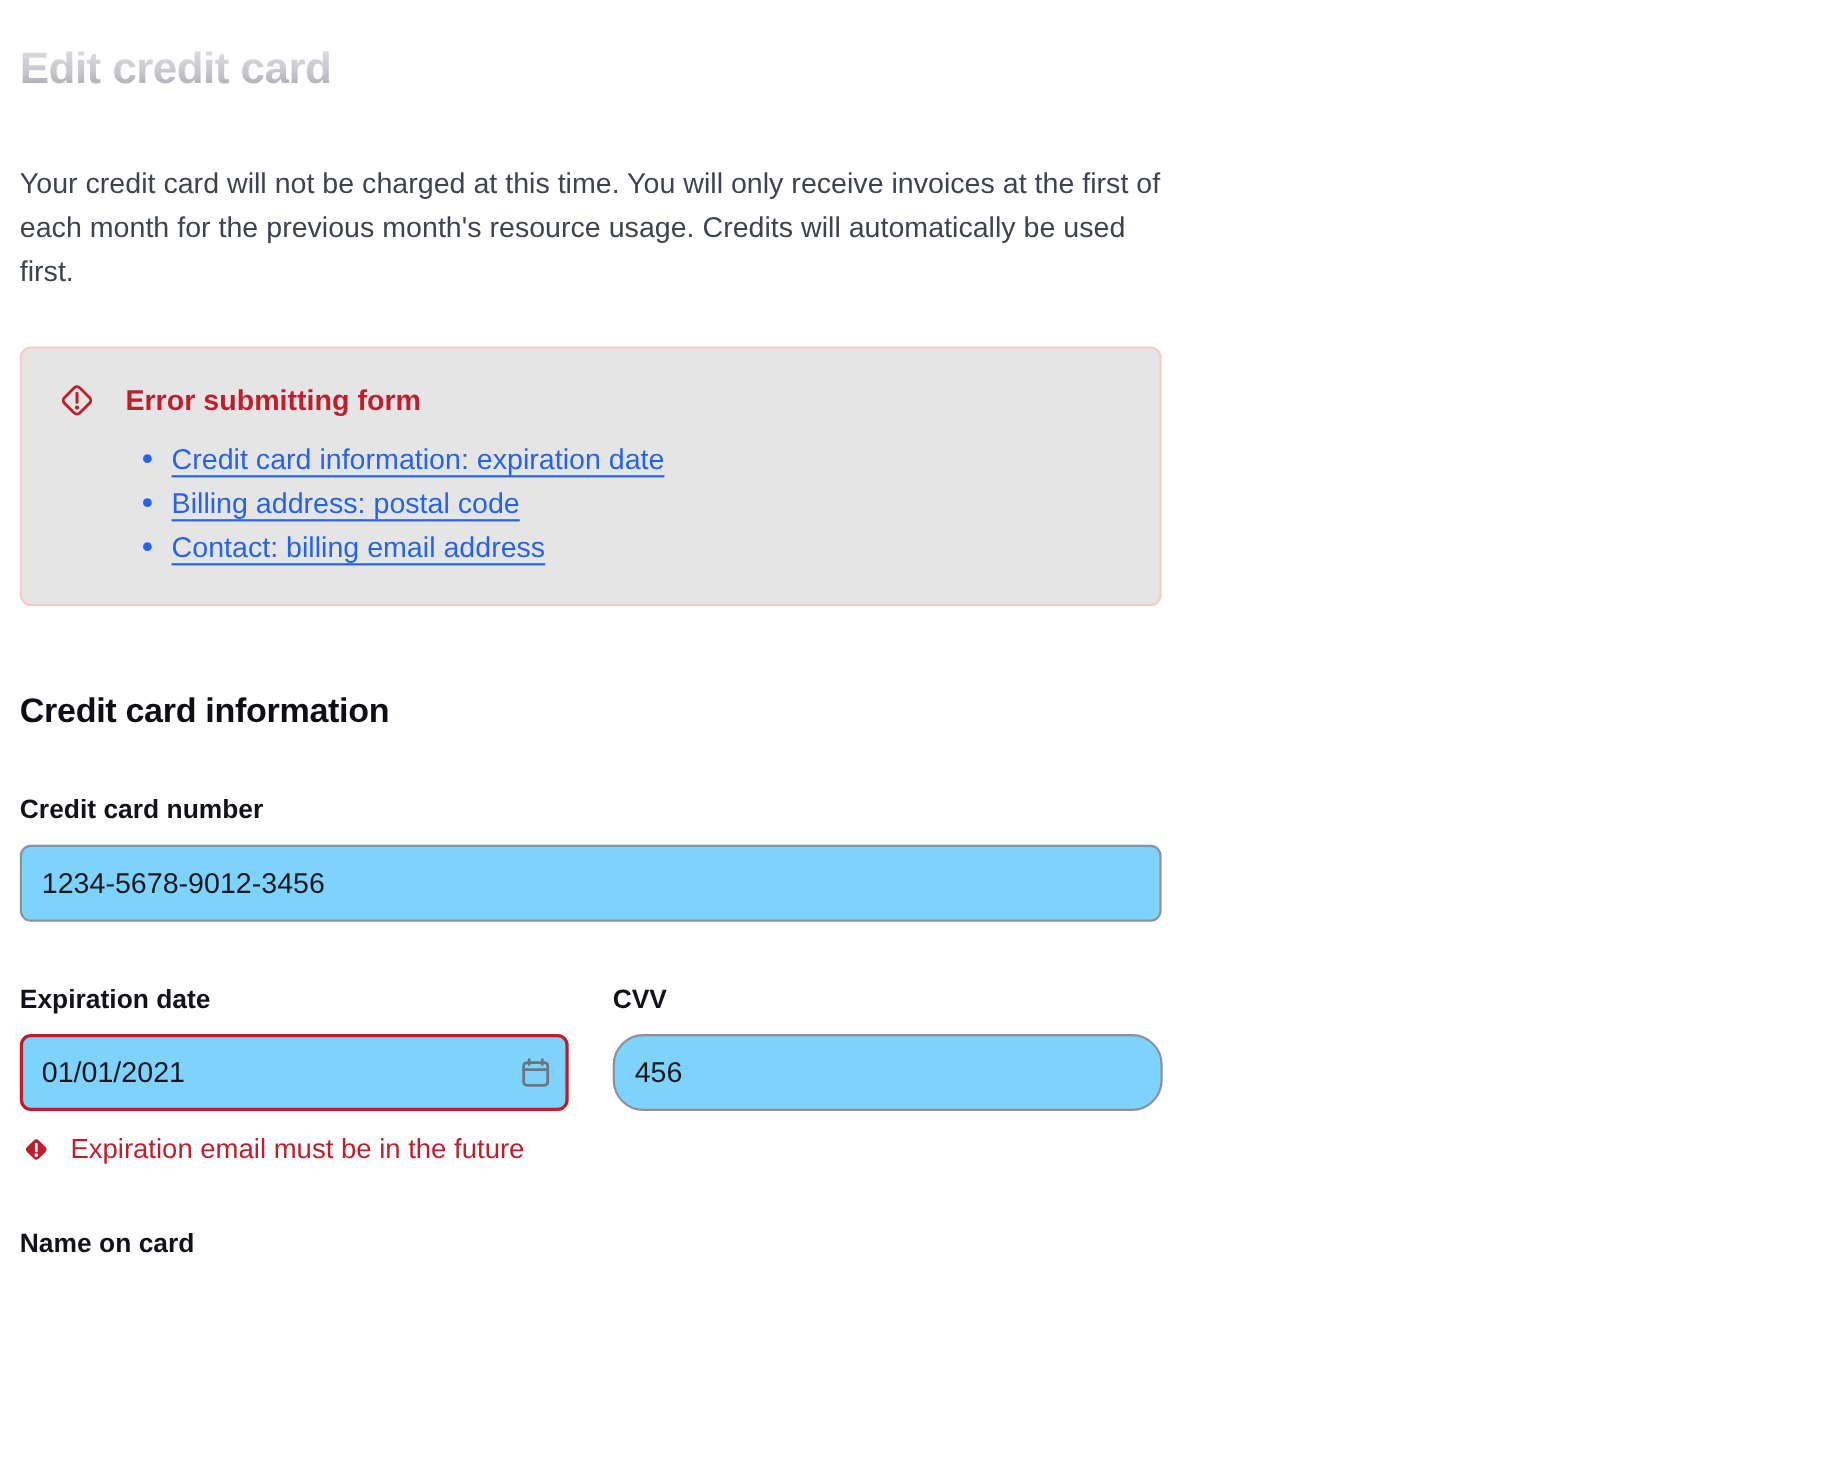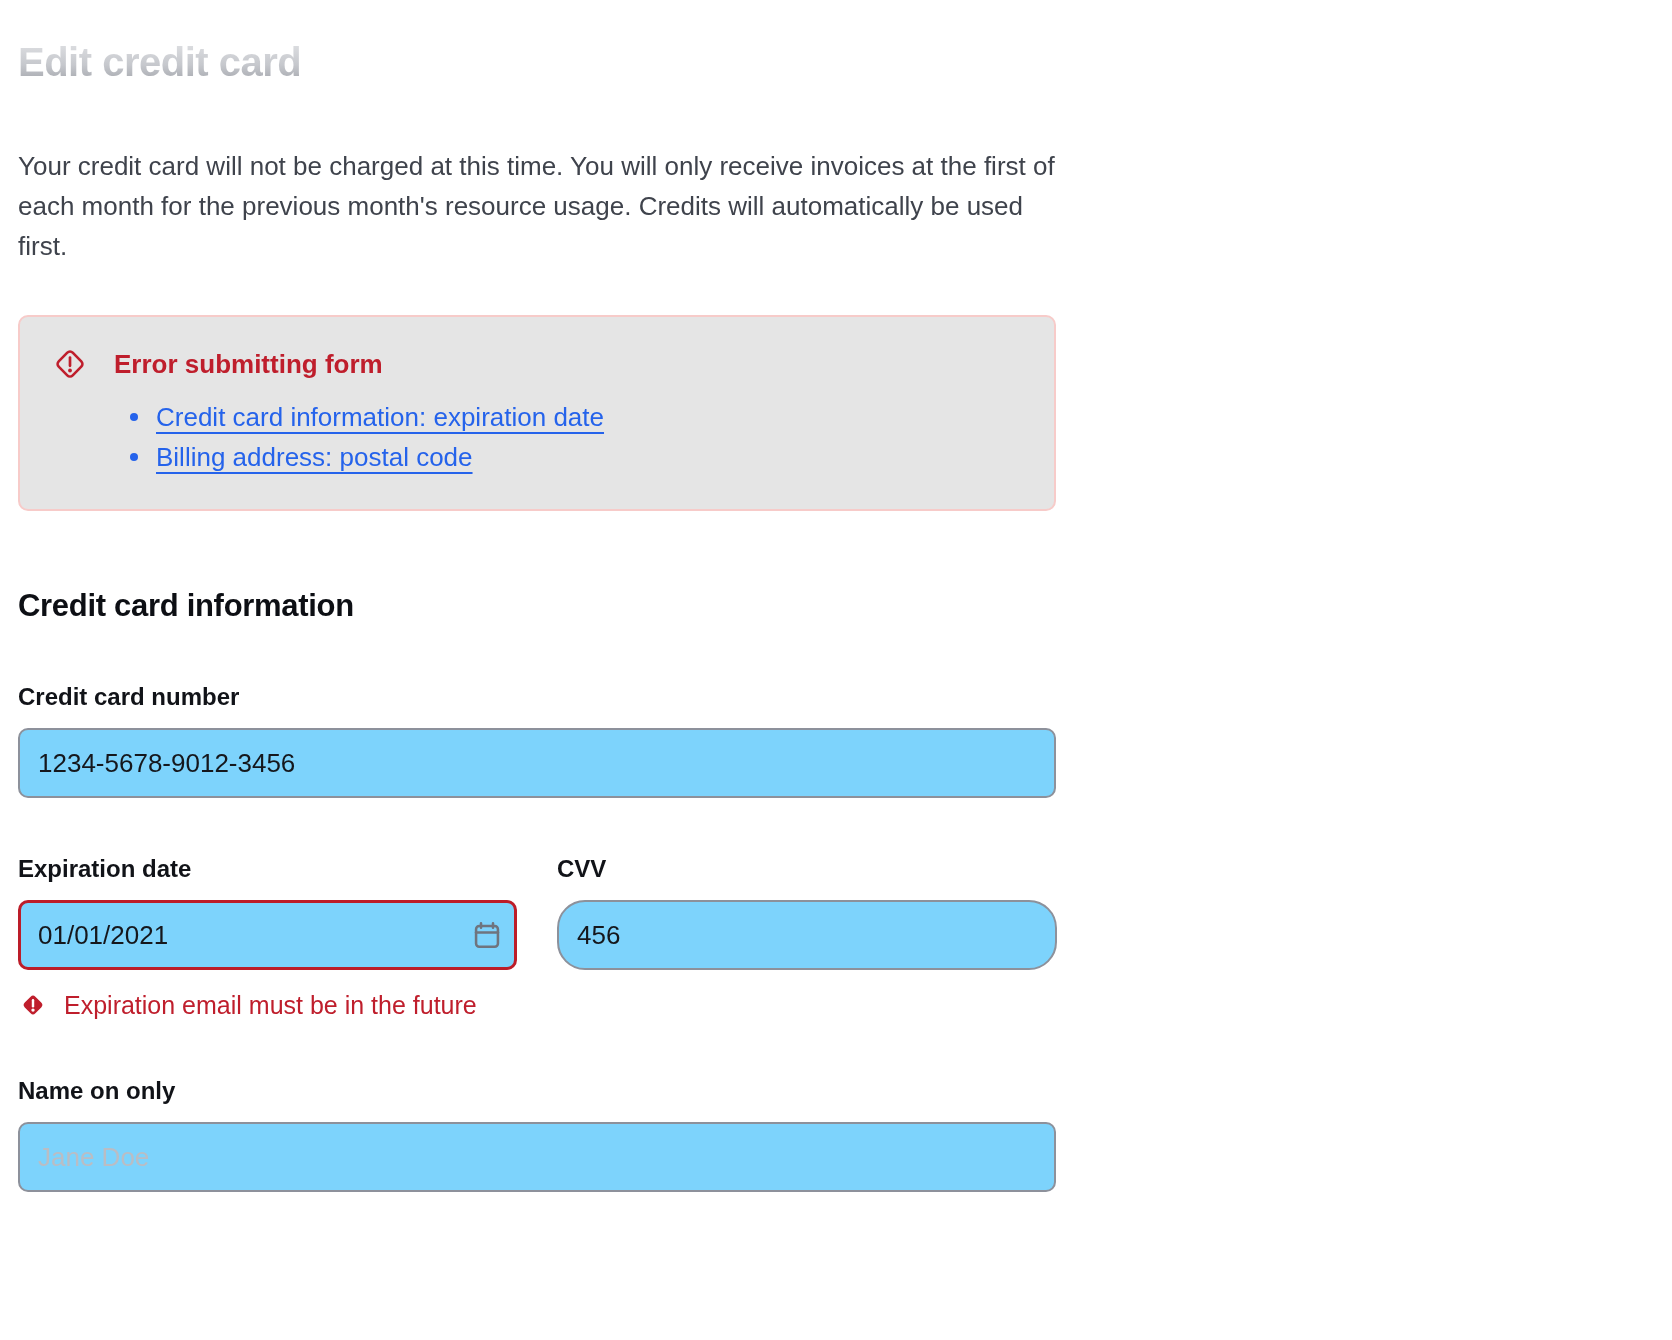--- a/index.html
+++ b/index.html
@@ -185,20 +185,23 @@
         </svg>
       </div>
       <div class="alert-body">
         <div class="alert-title">Error submitting form</div>
         <ul class="alert-list">
           <li>
             <a href="#">Credit card information: expiration date</a>
           </li>
           <li>
             <a href="#">Billing address: postal code</a>
+          </li>
+          <li>
+            <a href="#">Contact: billing email address</a>
           </li>
         </ul>
       </div>
     </div>
 
     <h2 class="section-heading">Credit card information</h2>
 
     <label class="field-label lbl-cardnum">Credit card number</label>
     <input class="text-input" type="text" value="1234-5678-9012-3456" style="">
 
@@ -225,17 +228,16 @@
           </span>
           <span class="field-error-text">Expiration email must be in the future</span>
         </div>
       </div>
       <div class="col-cvv">
         <label class="field-label">CVV</label>
         <input class="text-input" type="text" value="456" style="">
       </div>
     </div>
 
-    <label class="field-label lbl-name">Name on only</label>
-    <input class="text-input" type="text" placeholder="Jane Doe" style="">
+    <label class="field-label lbl-name">Name on card</label>
 
   </div>
 </div>
 
 </body></html>

